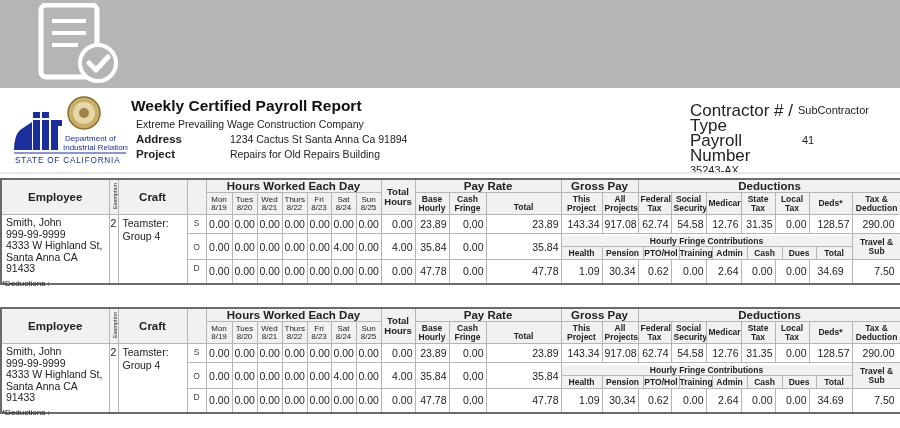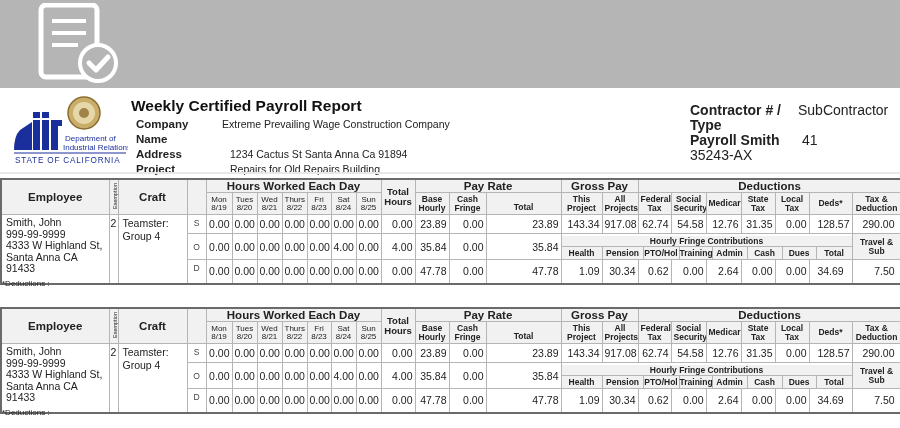--- a/index.html
+++ b/index.html
@@ -9,22 +9,22 @@
   .hdr { position: absolute; top: 88px; left: 0; width: 900px; height: 84px; background: #fff; }
   .logo { position: absolute; left: 12px; top: 8px; width: 116px; height: 70px; }
   .title { position: absolute; left: 131px; top: 9px; font-size: 15.5px; font-weight: bold; color: #111; }
   .info { position: absolute; left: 136px; top: 29px; font-size: 11px; line-height: 15px; }
   .info .row { display: flex; }
   .info .lbl { width: 86px; font-weight: bold; font-size: 11.5px; }
   .info .val { font-size: 10.5px; }
   .info .row:nth-child(2) .val, .info .row:nth-child(3) .val { margin-left: 8px; }
   .cinfo { position: absolute; left: 690px; top: 15px; line-height: 15px; }
   .cinfo .row { display: flex; }
-  .cinfo .lbl { width: 112px; font-weight: bold; font-size: 14px; }
-  .cinfo .val { font-size: 14px; }
+  .cinfo .lbl { width: 112px; font-weight: normal; font-size: 17px; }
+  .cinfo .val { font-size: 11px; }
   .cinfo .row:first-child .lbl { width: 108px; }
   .hdr-line { position: absolute; left: 0; top: 84px; width: 900px; height: 2px; background: #e8e8e8; }
 
   table.pr { position: absolute; left: 0; width: 900px; border-collapse: collapse; table-layout: fixed; font-family: "Liberation Sans", sans-serif; border: 2px solid #6a6a6a; }
   table.pr td { border: 1px solid #b5b5b5; font-size: 10.5px; padding: 0 2px; overflow: hidden; white-space: nowrap; }
   table.pr .h { background: #f1f1f1; text-align: center; font-weight: bold; color: #222; }
   table.pr .hbig { font-size: 11.5px; }
   table.pr .hsm { font-size: 8px; font-weight: normal; line-height: 8px; }
   table.pr .hmed { font-size: 8.5px; font-weight: bold; line-height: 9px; }
   table.pr .num { text-align: right; font-size: 10.5px; }
@@ -66,40 +66,39 @@
     <text x="53" y="45" font-size="8" fill="#1b2f9c" font-family="Liberation Sans, sans-serif">Department of</text>
     <text x="51" y="54" font-size="8" fill="#1b2f9c" font-family="Liberation Sans, sans-serif">Industrial Relations</text>
     <line x1="2" y1="57" x2="114" y2="57" stroke="#1b2f9c" stroke-width="1"></line>
     <text x="3" y="67" font-size="8.2" fill="#1b2f9c" font-family="Liberation Sans, sans-serif" letter-spacing="0.8">STATE OF CALIFORNIA</text>
   </svg>
 
   <div class="title">Weekly Certified Payroll Report</div>
 
   <div class="info">
     <div class="row">
-        <span class="lbl">Company Name</span>
         <span class="val">Extreme Prevailing Wage Construction Company</span>
       </div>
     <div class="row">
         <span class="lbl">Address</span>
         <span class="val">1234 Cactus St Santa Anna Ca 91894</span>
       </div>
     <div class="row">
         <span class="lbl">Project</span>
         <span class="val">Repairs for Old Repairs Building</span>
       </div>
   </div>
 
   <div class="cinfo">
     <div class="row">
         <span class="lbl">Contractor # / Type</span>
         <span class="val">SubContractor</span>
       </div>
     <div class="row">
-        <span class="lbl">Payroll Smith</span>
+        <span class="lbl">Payroll Number</span>
         <span class="val">41</span>
       </div>
     <div class="row">
         <span class="val">35243-AX</span>
       </div>
   </div>
   <div class="hdr-line"></div>
 </div>
 
 <div id="tbl-slot-0">

